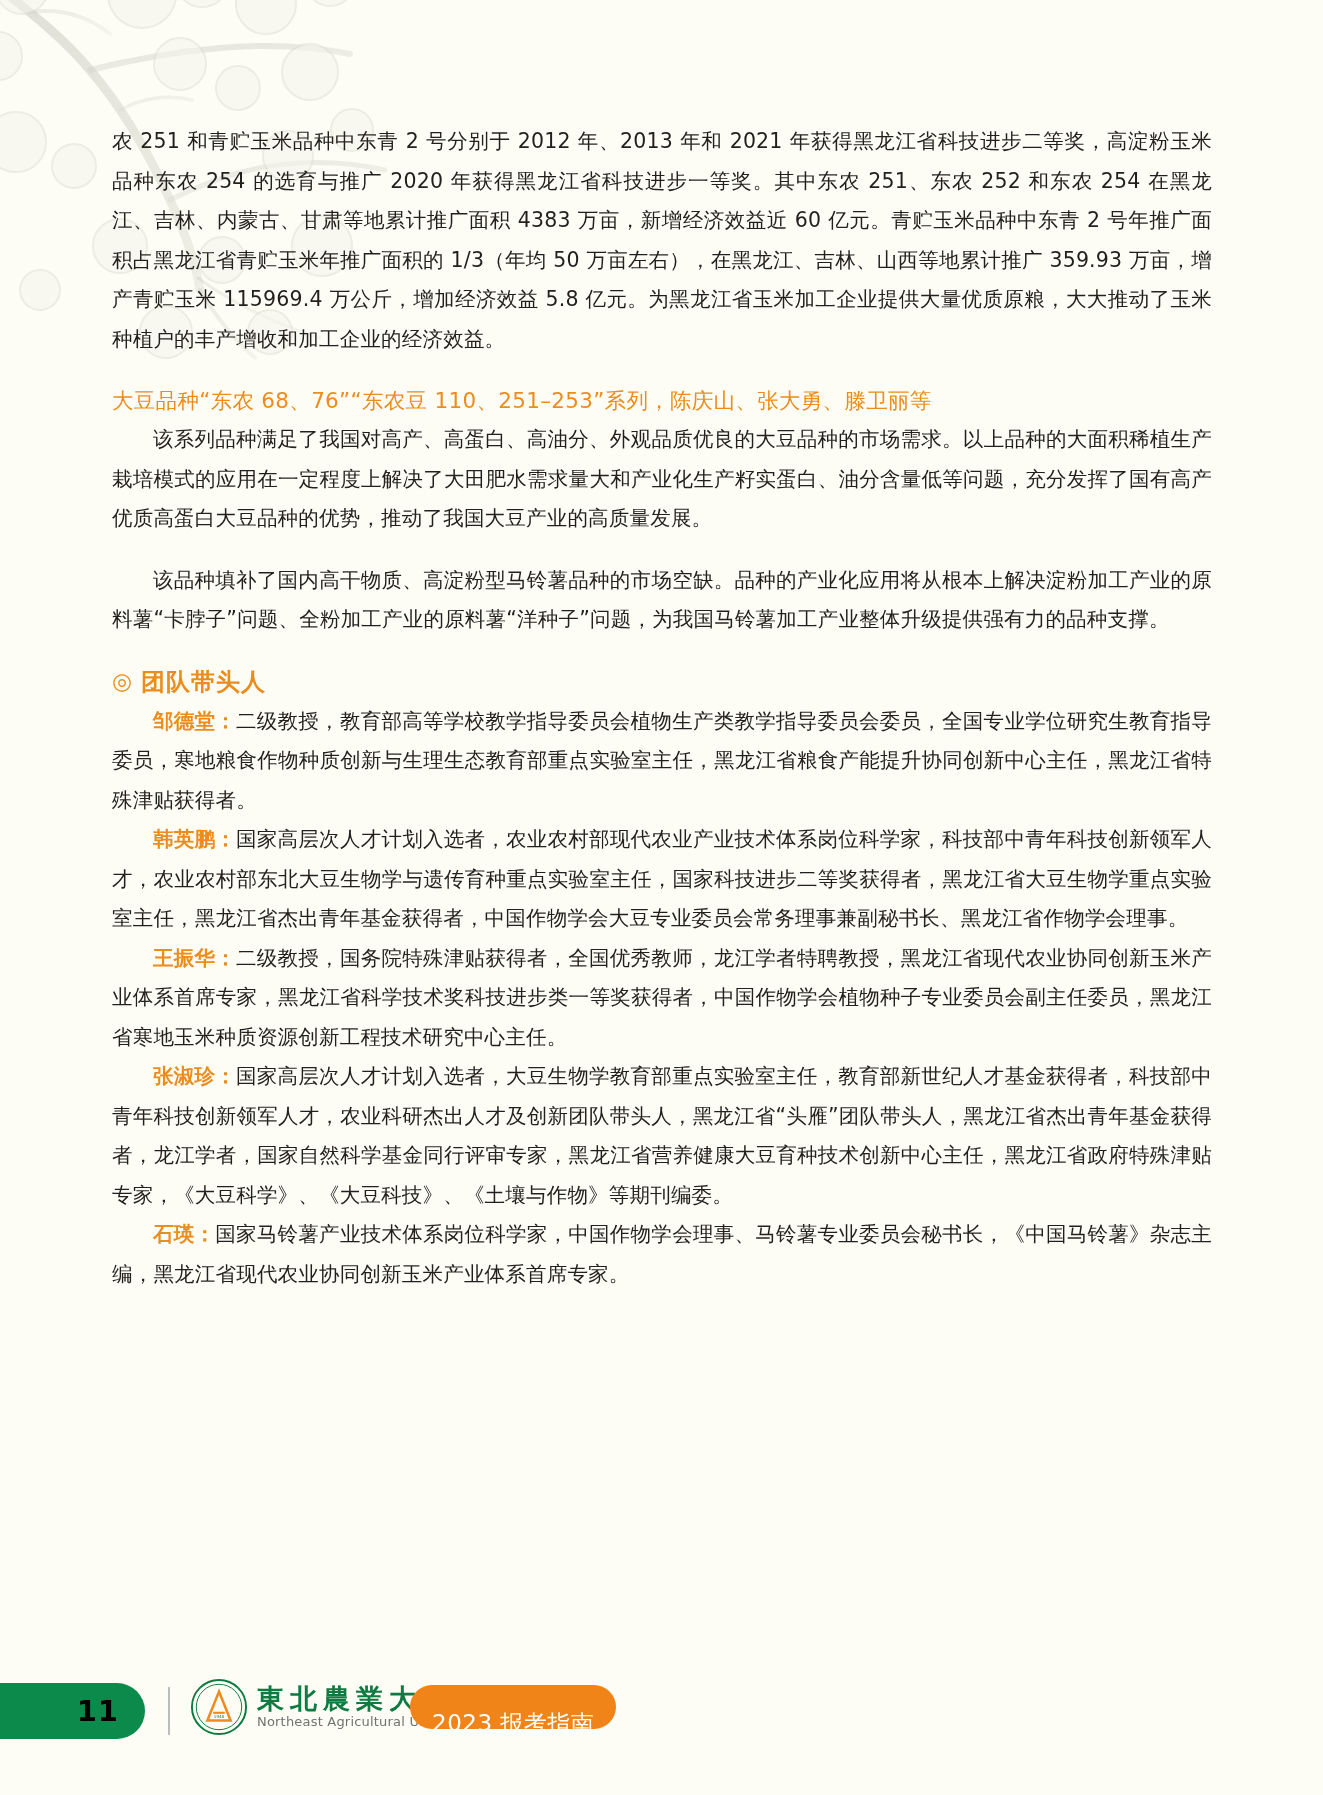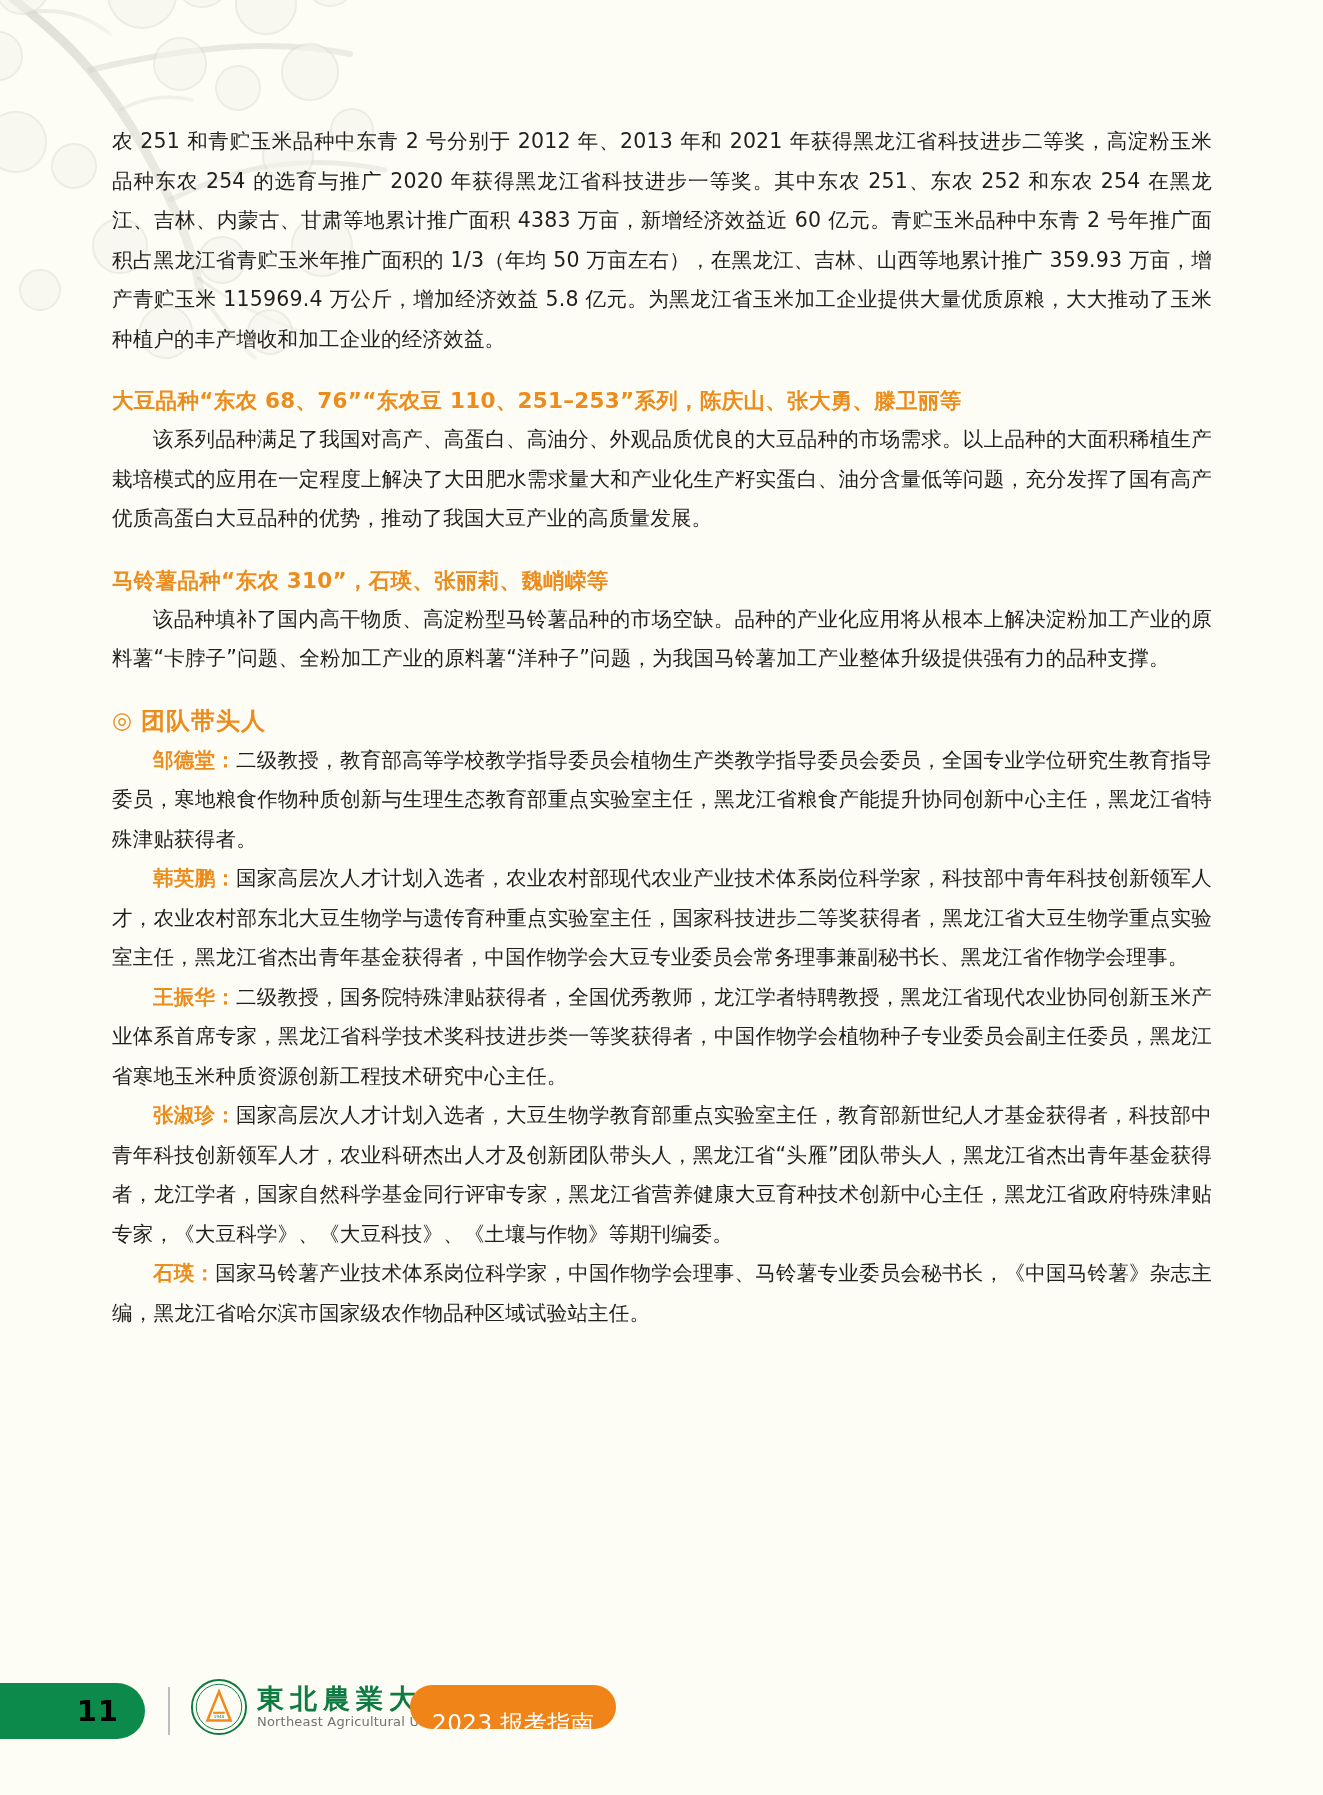--- a/index.html
+++ b/index.html
@@ -53,21 +53,21 @@
 
   p.indent {
     text-indent: 2em;
   }
 
   h3.orange-heading {
     margin: 0;
     color: #ec8c1c;
     font-size: 21.5px;
     line-height: 39px;
-    font-weight: bold;
+    font-weight: normal;
     letter-spacing: 0.3px;
   }
 
   .gap-before-heading { height: 22px; }
 
   
   h2.section-heading {
     margin: 0;
     color: #ec8c1c;
     font-size: 24px;
@@ -228,37 +228,36 @@
     <p class="body-text">农 251 和青贮玉米品种中东青 2 号分别于 2012 年、2013 年和 2021 年获得黑龙江省科技进步二等奖，高淀粉玉米品种东农 254 的选育与推广 2020 年获得黑龙江省科技进步一等奖。其中东农 251、东农 252 和东农 254 在黑龙江、吉林、内蒙古、甘肃等地累计推广面积 4383 万亩，新增经济效益近 60 亿元。青贮玉米品种中东青 2 号年推广面积占黑龙江省青贮玉米年推广面积的 1/3（年均 50 万亩左右），在黑龙江、吉林、山西等地累计推广 359.93 万亩，增产青贮玉米 115969.4 万公斤，增加经济效益 5.8 亿元。为黑龙江省玉米加工企业提供大量优质原粮，大大推动了玉米种植户的丰产增收和加工企业的经济效益。</p>
 
     <div class="gap-before-heading"></div>
 
     <h3 class="orange-heading">大豆品种“东农 68、76”“东农豆 110、251–253”系列，陈庆山、张大勇、滕卫丽等</h3>
 
     <p class="body-text indent">该系列品种满足了我国对高产、高蛋白、高油分、外观品质优良的大豆品种的市场需求。以上品种的大面积稀植生产栽培模式的应用在一定程度上解决了大田肥水需求量大和产业化生产籽实蛋白、油分含量低等问题，充分发挥了国有高产优质高蛋白大豆品种的优势，推动了我国大豆产业的高质量发展。</p>
 
     <div class="gap-before-heading"></div>
 
-    <h3 class="orange-heading">马铃薯品种“东农 310”，石瑛、张丽莉、魏峭嵘等</h3>
 
     <p class="body-text indent">该品种填补了国内高干物质、高淀粉型马铃薯品种的市场空缺。品种的产业化应用将从根本上解决淀粉加工产业的原料薯“卡脖子”问题、全粉加工产业的原料薯“洋种子”问题，为我国马铃薯加工产业整体升级提供强有力的品种支撑。</p>
 
     <div class="gap-before-heading"></div>
 
     <h2 class="section-heading">
       <span class="ring-glyph">◎</span>
       <span>团队带头人</span>
     </h2>
 
     <div id="expert-list">
         <p class="body-text indent"><span class="person-name">邹德堂：</span><span>二级教授，教育部高等学校教学指导委员会植物生产类教学指导委员会委员，全国专业学位研究生教育指导委员，寒地粮食作物种质创新与生理生态教育部重点实验室主任，黑龙江省粮食产能提升协同创新中心主任，黑龙江省特殊津贴获得者。</span></p>
         <p class="body-text indent"><span class="person-name">韩英鹏：</span><span>国家高层次人才计划入选者，农业农村部现代农业产业技术体系岗位科学家，科技部中青年科技创新领军人才，农业农村部东北大豆生物学与遗传育种重点实验室主任，国家科技进步二等奖获得者，黑龙江省大豆生物学重点实验室主任，黑龙江省杰出青年基金获得者，中国作物学会大豆专业委员会常务理事兼副秘书长、黑龙江省作物学会理事。</span></p>
         <p class="body-text indent"><span class="person-name">王振华：</span><span>二级教授，国务院特殊津贴获得者，全国优秀教师，龙江学者特聘教授，黑龙江省现代农业协同创新玉米产业体系首席专家，黑龙江省科学技术奖科技进步类一等奖获得者，中国作物学会植物种子专业委员会副主任委员，黑龙江省寒地玉米种质资源创新工程技术研究中心主任。</span></p>
         <p class="body-text indent"><span class="person-name">张淑珍：</span><span>国家高层次人才计划入选者，大豆生物学教育部重点实验室主任，教育部新世纪人才基金获得者，科技部中青年科技创新领军人才，农业科研杰出人才及创新团队带头人，黑龙江省“头雁”团队带头人，黑龙江省杰出青年基金获得者，龙江学者，国家自然科学基金同行评审专家，黑龙江省营养健康大豆育种技术创新中心主任，黑龙江省政府特殊津贴专家，《大豆科学》、《大豆科技》、《土壤与作物》等期刊编委。</span></p>
-        <p class="body-text indent"><span class="person-name">石瑛：</span><span>国家马铃薯产业技术体系岗位科学家，中国作物学会理事、马铃薯专业委员会秘书长，《中国马铃薯》杂志主编，黑龙江省哈尔滨市国家级农作物品种区域试验站主任。</span></p>
+        <p class="body-text indent"><span class="person-name">石瑛：</span><span>国家马铃薯产业技术体系岗位科学家，中国作物学会理事、马铃薯专业委员会秘书长，《中国马铃薯》杂志主编，黑龙江省现代农业协同创新玉米产业体系首席专家。</span></p>
       </div>
 
   </div>
 </div>
 
 <div id="footer">
   <div class="page-pill">
     <span class="page-number">11</span>
   </div>
 

